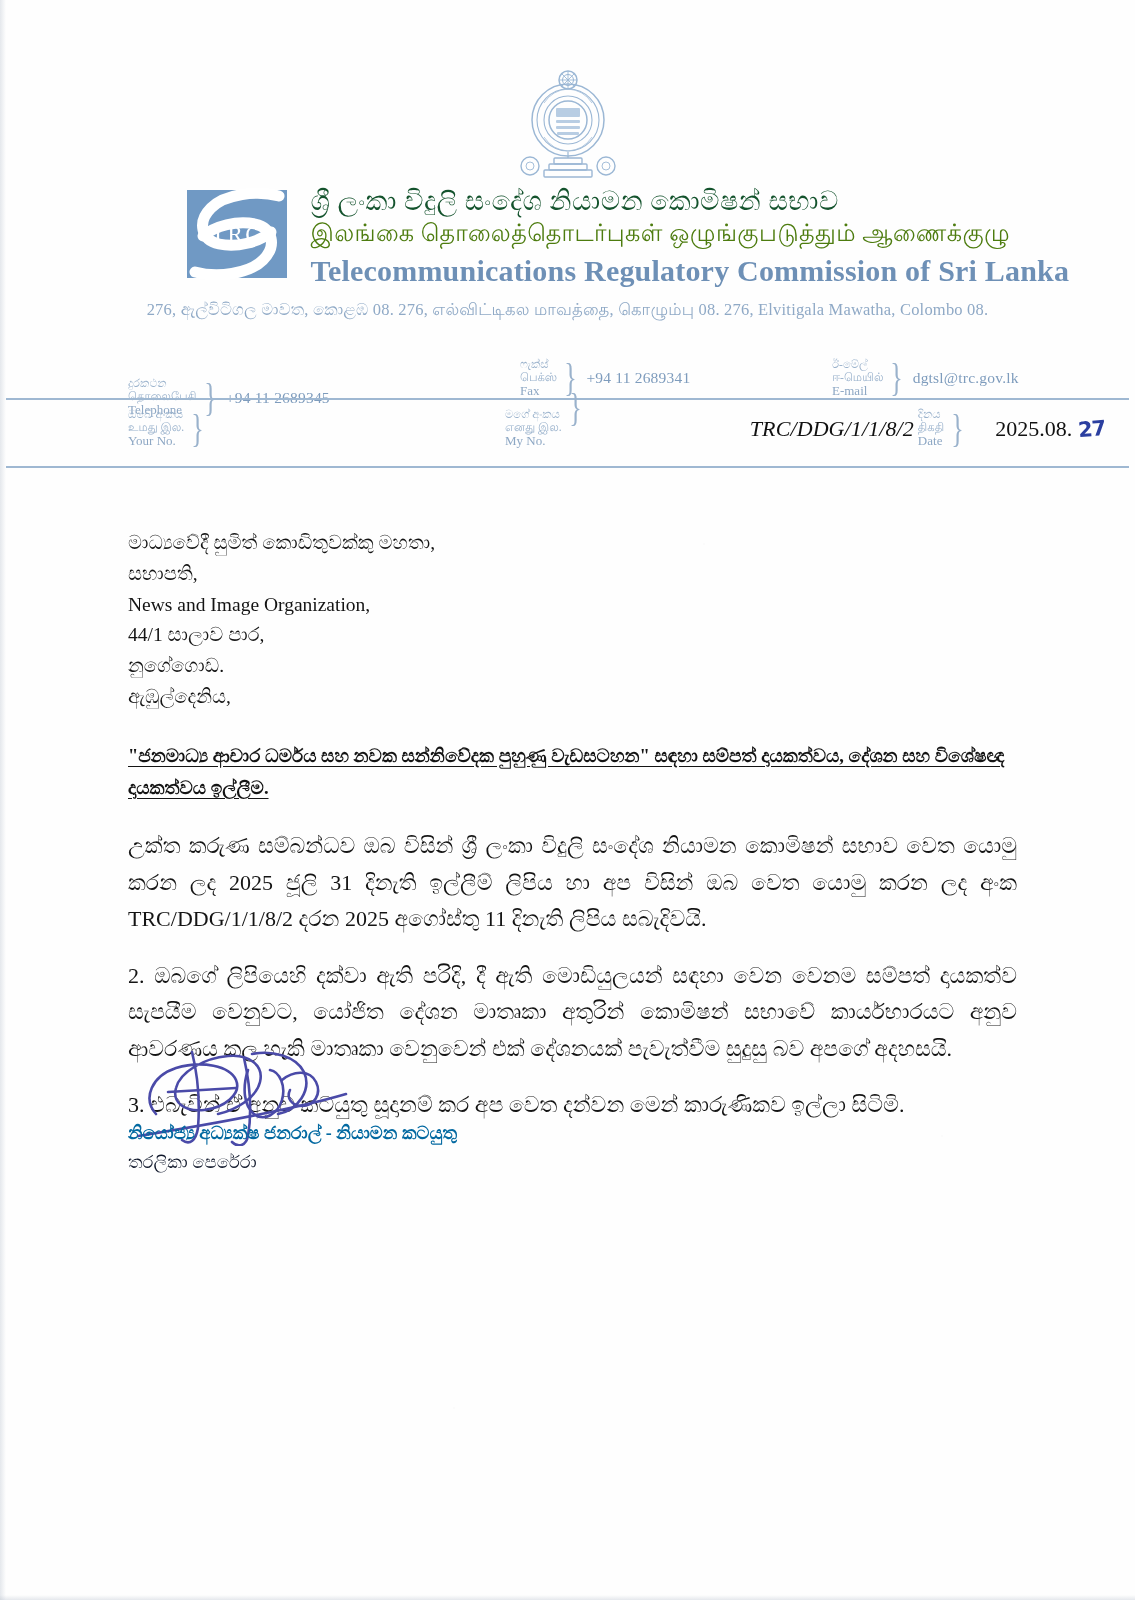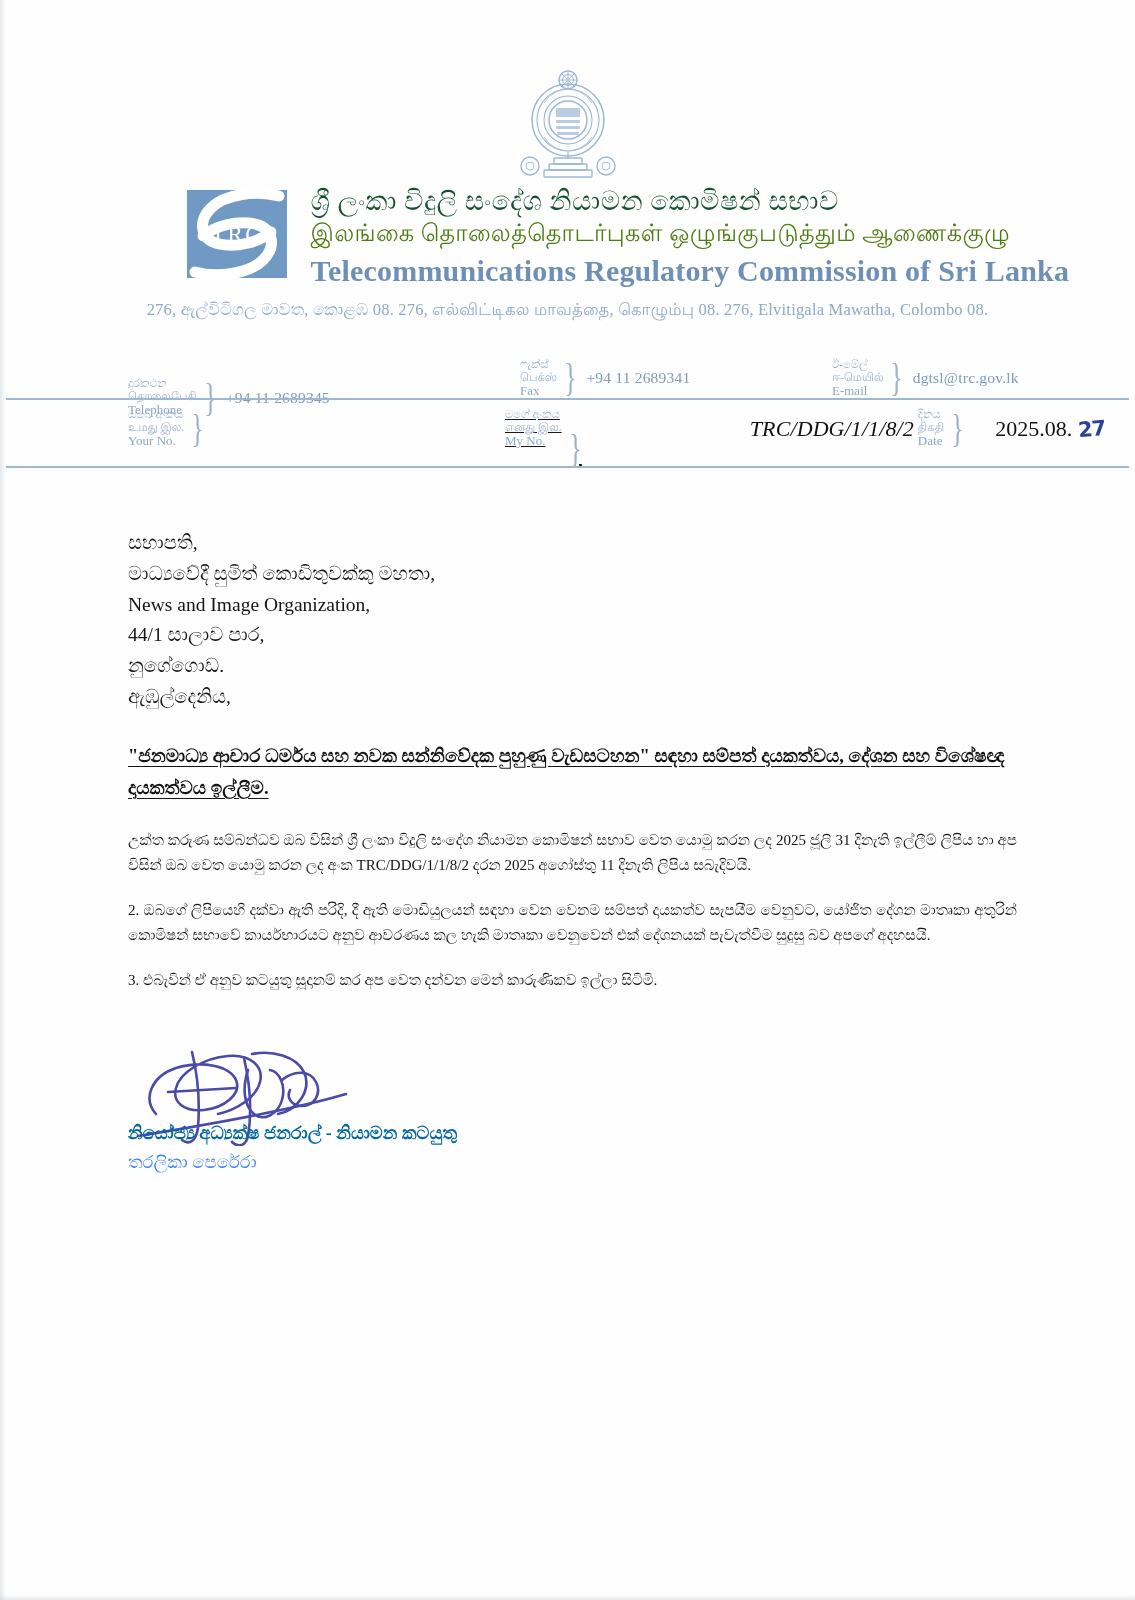--- a/index.html
+++ b/index.html
@@ -161,21 +161,21 @@
   
   .ref-row {
     position: absolute;
     left: 128px;
     right: 30px;
     top: 408px;
     display: flex;
     align-items: center;
   }
   .r-your { width: 430px; display: flex; align-items: center; }
-  .r-my   { width: 270px; display: flex; align-items: flex-end; text-decoration: underline; }
+  .r-my   { width: 270px; display: flex; align-items: flex-start; }
   .r-date { display: flex; align-items: center; }
   .refno {
     font-size: 22px;
     color: #111;
     letter-spacing: .1px;
     margin-left: 8px;
     white-space: nowrap;
     font-style: italic;
   }
   .date-lbl { margin-left: 4px; }
@@ -211,21 +211,21 @@
     margin-top: 27px;
     font-size: 18.5px;
     line-height: 1.74;
     color: #141414;
     text-decoration: underline;
     text-underline-offset: 4px;
     font-weight: 600;
   }
   .para {
     margin-top: 20px;
-    font-size: 15px;
+    font-size: 22px;
     line-height: 1.66;
     color: #141414;
     text-align: justify;
   }
   .para.p1 { margin-top: 24px; }
 
   
   .sig-block {
     position: absolute;
     left: 128px;
@@ -236,21 +236,21 @@
   .sig-title {
     position: relative;
     font-size: 18px;
     color: #0369a1;
     margin-top: -26px;
     line-height: 1.5;
     font-weight: 600;
   }
   .sig-name {
     font-size: 18px;
-    color: #3b82f6;
+    color: #0f172a;
     line-height: 1.5;
     margin-top: 2px;
   }
 </style>
 </head>
 <body>
 
 <div class="page">
 
   <div class="scan-noise"></div>
@@ -389,22 +389,22 @@
       <span class="date-val"><span>2025.08.</span> <span class="hand-date">27</span></span>
     </div>
 
   </div>
 
   <div class="rule r2"></div>
 
   <div class="body-wrap">
 
     <div class="recipient">
+      <div>මාධ්‍යවේදී සුමිත් කොඩිතුවක්කු මහතා,</div>
       <div>සභාපති,</div>
-      <div>මාධ්‍යවේදී සුමිත් කොඩිතුවක්කු මහතා,</div>
       <div>News and Image Organization,</div>
       <div>44/1 සාලාව පාර,</div>
       <div>නුගේගොඩ.</div>
       <div>ඇඹුල්දෙනිය,</div>
     </div>
 
     <div class="subject">"ජනමාධ්‍ය ආචාර ධර්මය සහ නවක සන්නිවේදක පුහුණු වැඩසටහන" සඳහා සම්පත් දායකත්වය, දේශන සහ විශේෂඥ දායකත්වය ඉල්ලීම.</div>
 
     <div class="para p1">උක්ත කරුණ සම්බන්ධව ඔබ විසින් ශ්‍රී ලංකා විදුලි සංදේශ නියාමන කොමිෂන් සභාව වෙත යොමු කරන ලද 2025 ජූලි 31 දිනැති ඉල්ලීම් ලිපිය හා අප විසින් ඔබ වෙත යොමු කරන ලද අංක TRC/DDG/1/1/8/2 දරන 2025 අගෝස්තු 11 දිනැති ලිපිය සබැදිවයි.</div>
     <div class="para">2. ඔබගේ ලිපියෙහි දක්වා ඇති පරිදි, දී ඇති මොඩියුලයන් සඳහා වෙන වෙනම සම්පත් දායකත්ව සැපයීම වෙනුවට, යෝජිත දේශන මාතෘකා අතුරින් කොමිෂන් සභාවේ කාර්යභාරයට අනුව ආවරණය කල හැකි මාතෘකා වෙනුවෙන් එක් දේශනයක් පැවැත්වීම සුදුසු බව අපගේ අදහසයි.</div>

